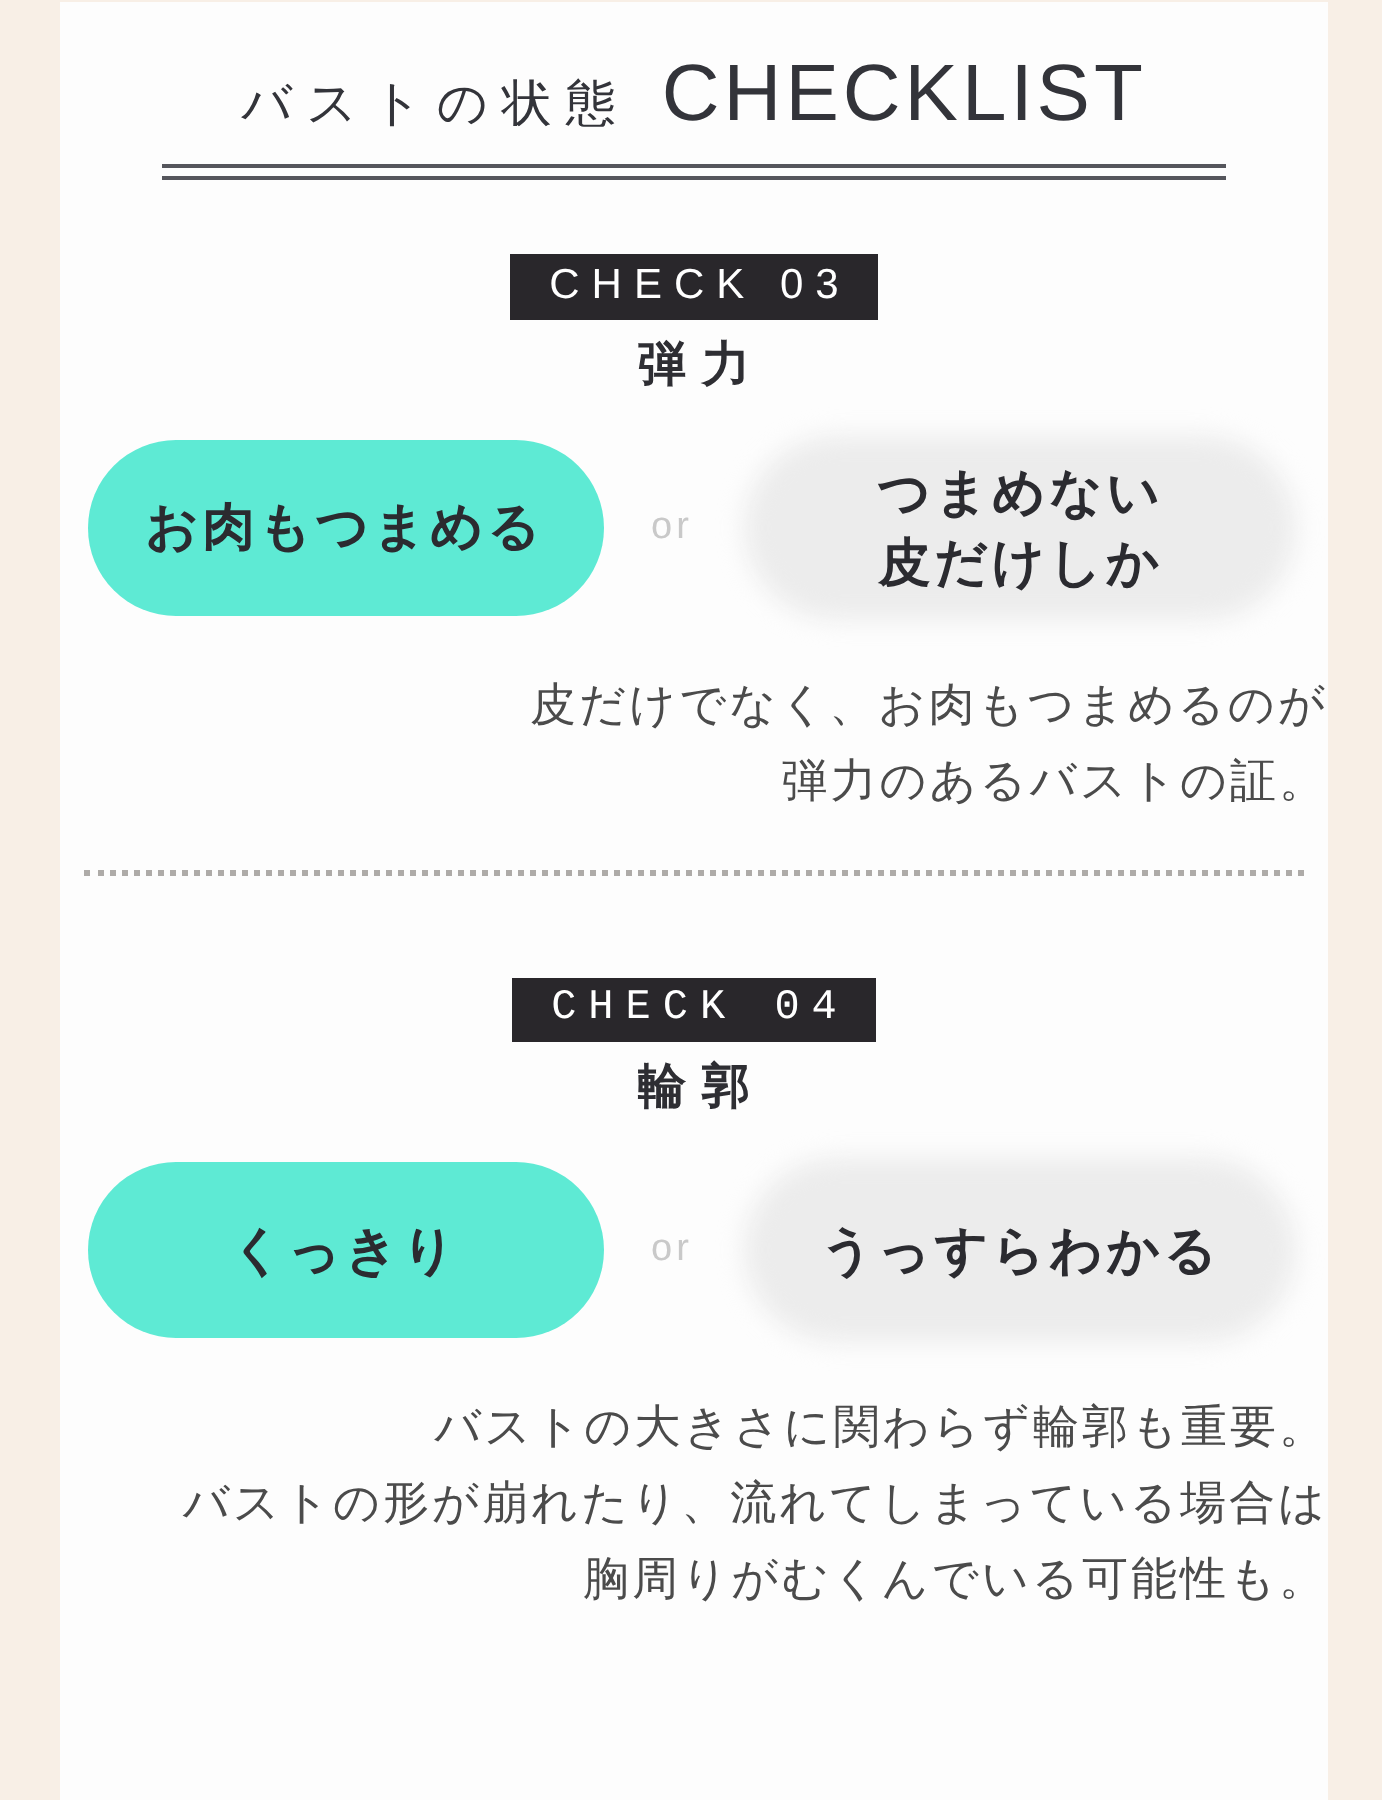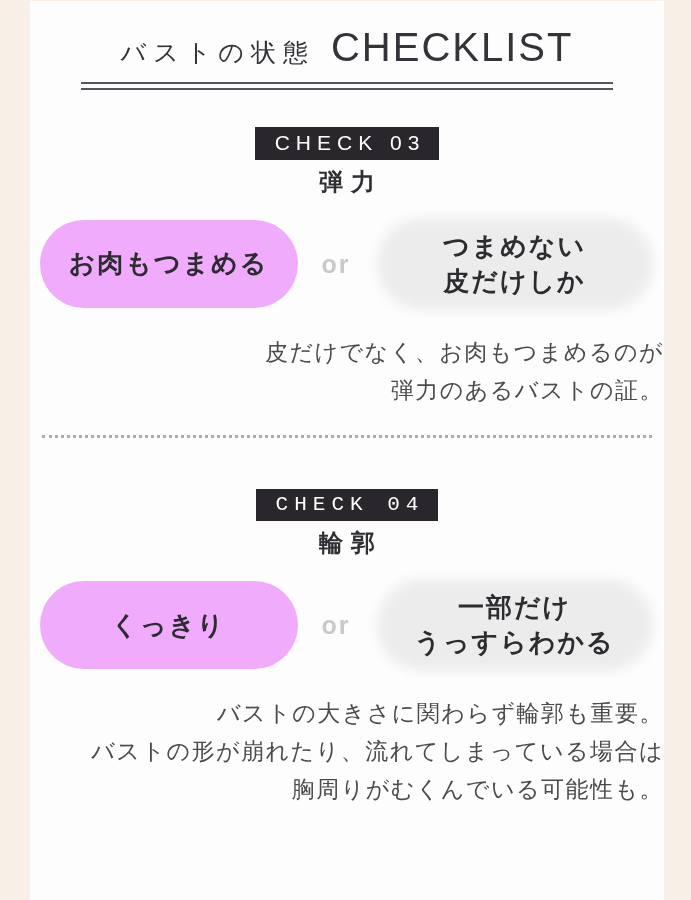--- a/index.html
+++ b/index.html
@@ -85,21 +85,21 @@
     flex-direction: column;
     justify-content: center;
     align-items: center;
     font-size: 26px;
     font-weight: 700;
     color: #2b2b30;
     line-height: 1.35;
     letter-spacing: 2px;
   }
   .pill-pink {
-    background: #f0abfc;
+    background: #5eead4;
     border-radius: 48px;
     min-width: 222px;
     min-height: 88px;
     padding: 0 18px;
   }
   .pill-gray {
     position: relative;
     min-width: 252px;
     min-height: 96px;
     padding: 0 14px;
@@ -109,24 +109,24 @@
     inset: 2px;
     background: #ececec;
     border-radius: 52px;
     filter: blur(6px);
   }
   .pill-gray .pill-text {
     position: relative;
     z-index: 1;
   }
   .or-sep {
-    font-size: 25px;
+    font-size: 19px;
     color: #c9c9c9;
     letter-spacing: 2px;
-    font-weight: 700;
+    font-weight: 400;
   }
   .section-desc {
     margin-top: 22px;
     font-size: 23px;
     color: #4b4b4b;
     line-height: 1.64;
     letter-spacing: 1.5px;
     text-align: right;
   }
   .dotted-divider {
@@ -176,21 +176,20 @@
       <div class="badge">CHECK 04</div>
       <div class="section-heading">輪郭</div>
 
       <div class="pills-row">
         <div class="pill pill-pink">
           <span>くっきり</span>
         </div>
         <div class="or-sep">or</div>
         <div class="pill pill-gray">
           <span class="pill-bg"></span>
-          <span class="pill-text">一部だけ</span>
           <span class="pill-text">うっすらわかる</span>
         </div>
       </div>
 
       <div class="section-desc">
         <div>バストの大きさに関わらず輪郭も重要。</div>
         <div>バストの形が崩れたり、流れてしまっている場合は</div>
         <div>胸周りがむくんでいる可能性も。</div>
       </div>
     </div>

